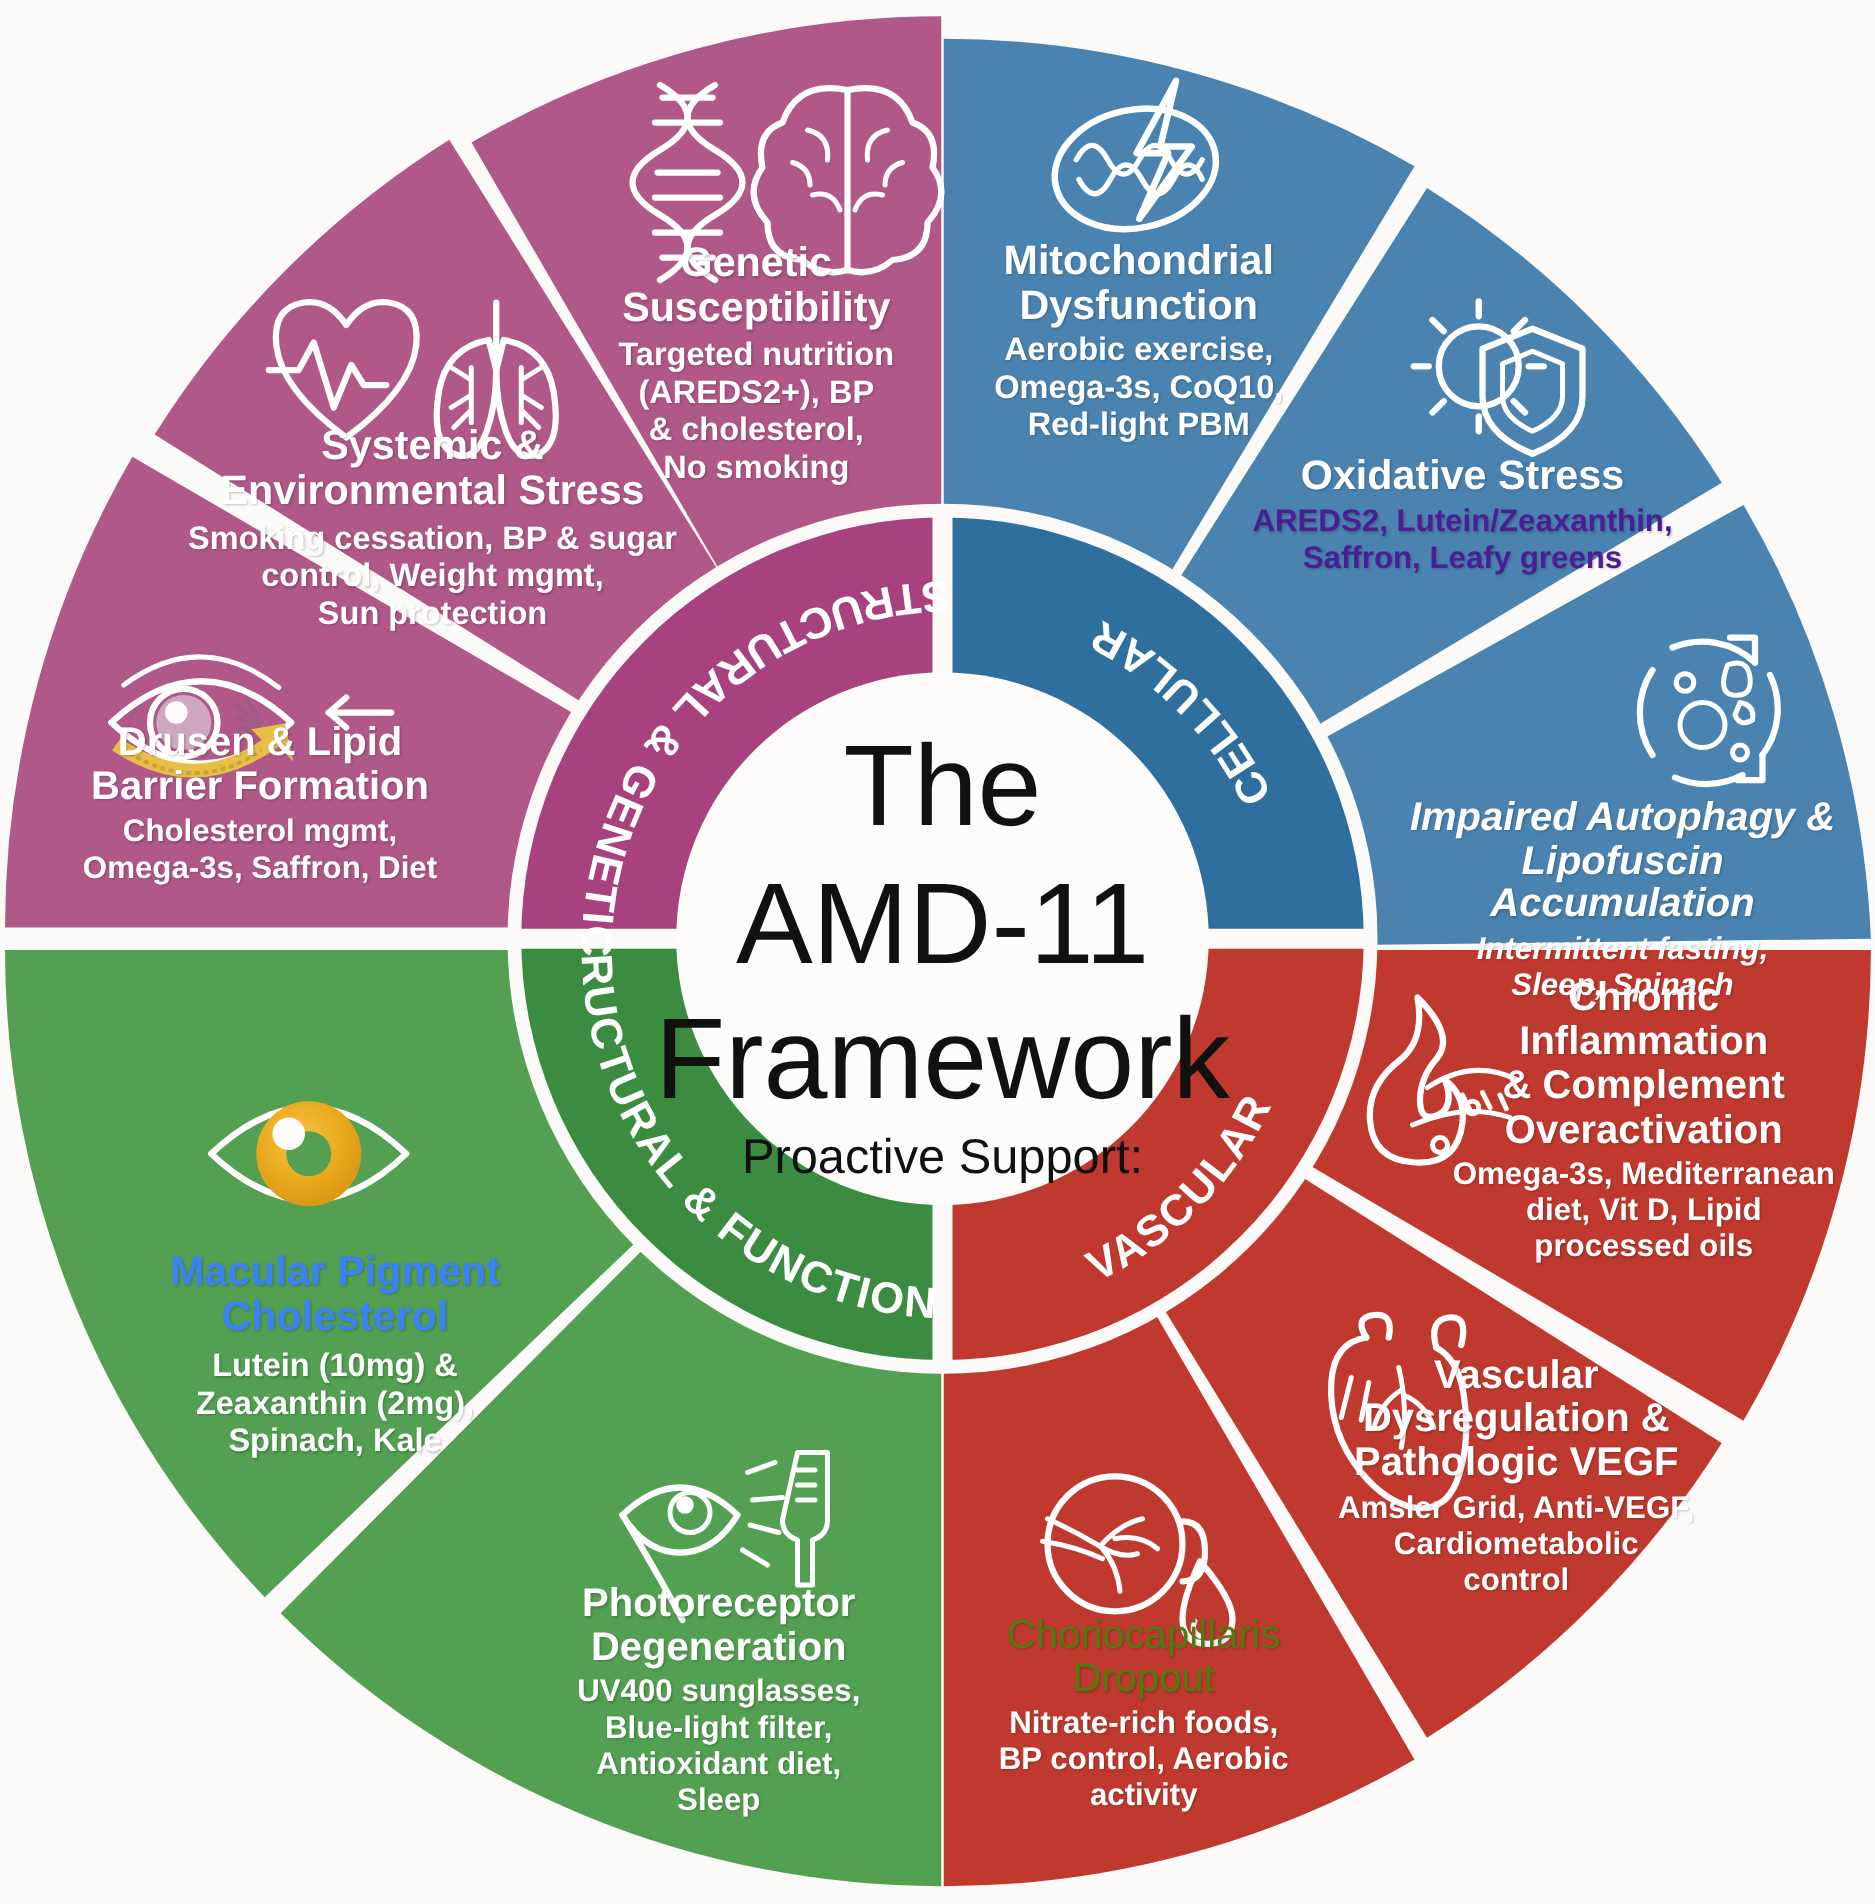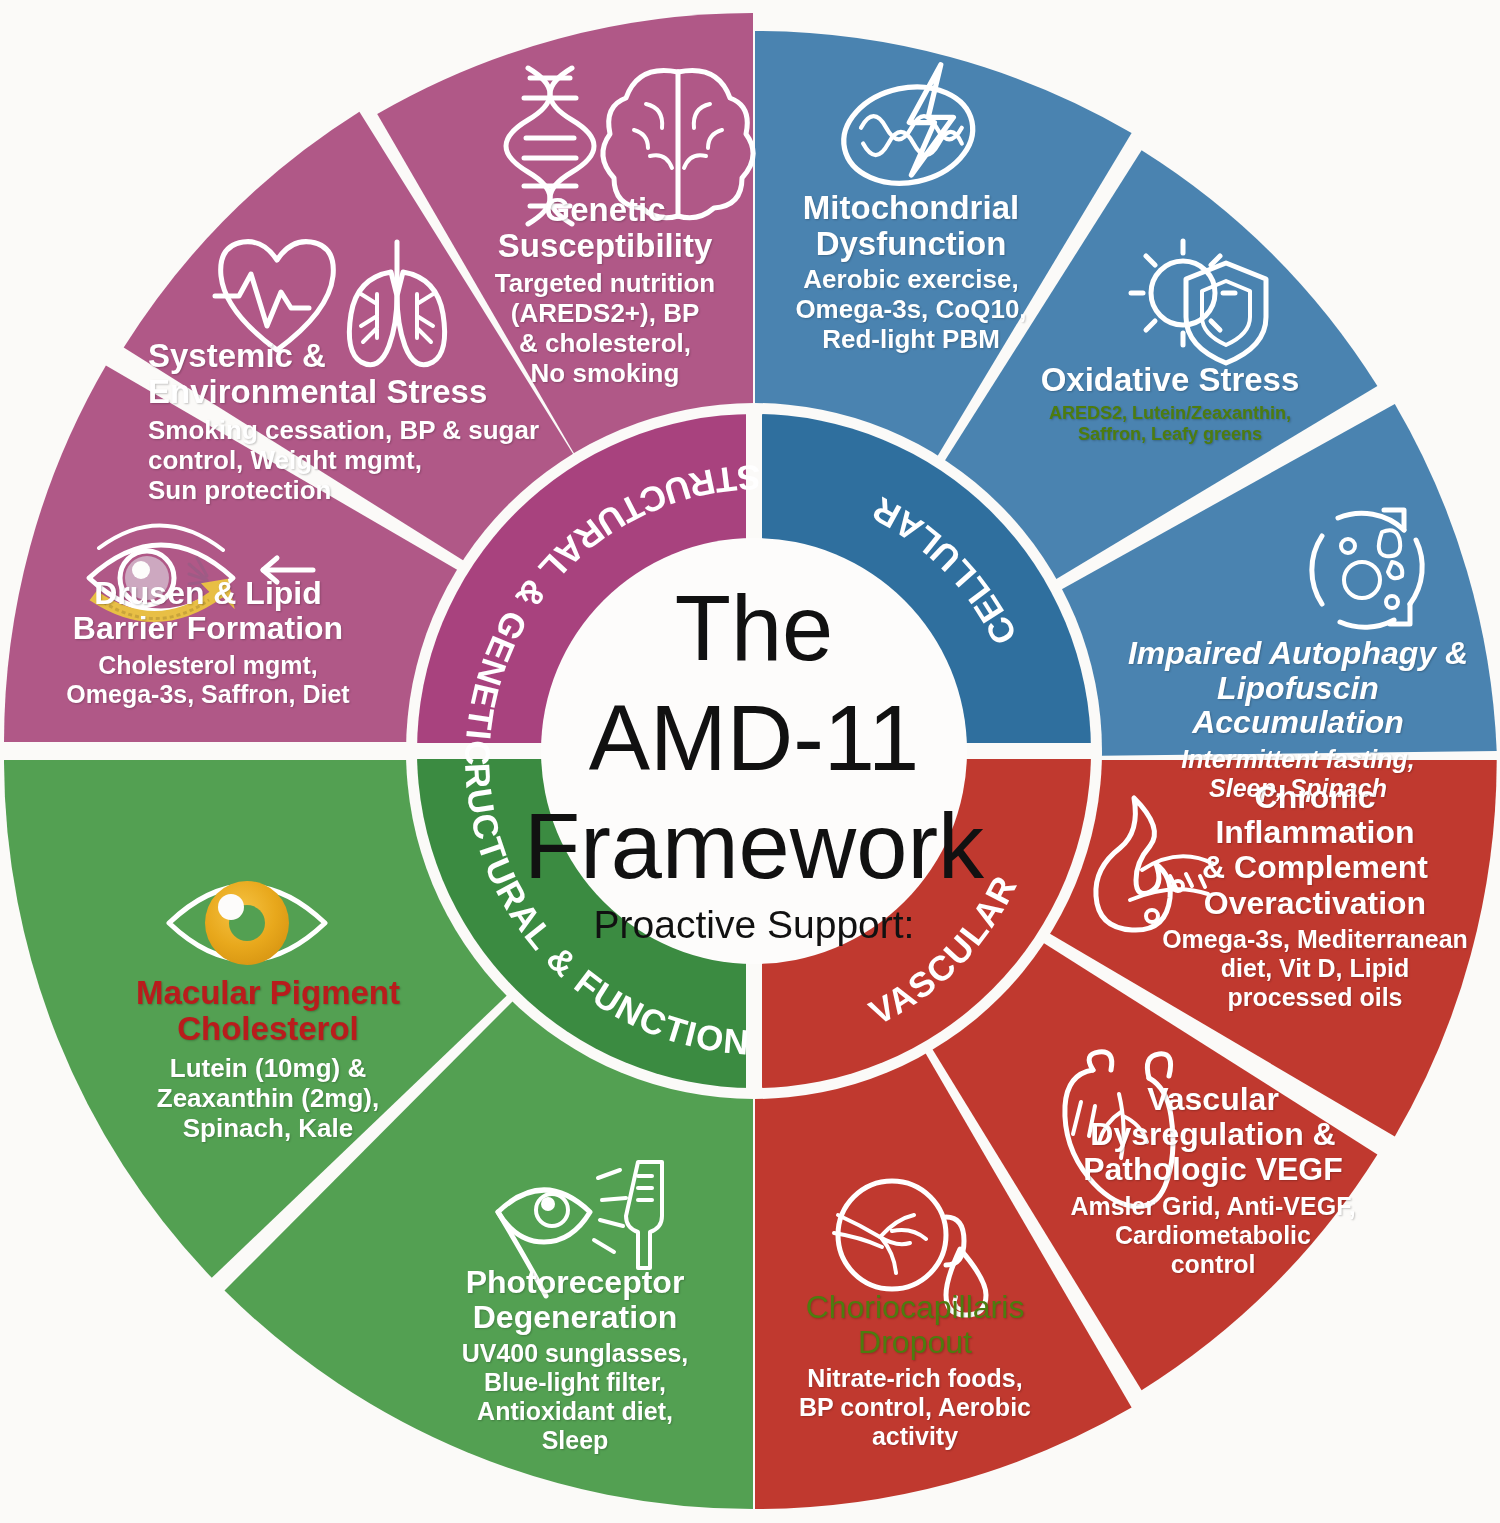--- a/index.html
+++ b/index.html
@@ -265,21 +265,21 @@
         <div>Aerobic exercise,</div>
         <div>Omega-3s, CoQ10,</div>
         <div>Red-light PBM</div>
       </div>
     </div>
 
     <div class="txt" style="position:absolute;left:1000px;top:362px;width:340px;text-align:center;">
       <div style="font-size:33px;font-weight:700;color:#fff;line-height:1.08;text-shadow:1px 1px 2px rgba(0,0,0,.22);">
         <div>Oxidative Stress</div>
       </div>
-      <div style="font-size:18px;font-weight:600;color:#4d7c0f;line-height:1.16;margin-top:5px;text-shadow:1px 1px 2px rgba(0,0,0,.22);">
+      <div style="font-size:25px;font-weight:600;color:#4c1d95;line-height:1.16;margin-top:5px;text-shadow:1px 1px 2px rgba(0,0,0,.22);">
         <div>AREDS2, Lutein/Zeaxanthin,</div>
         <div>Saffron, Leafy greens</div>
       </div>
     </div>
 
     <div class="txt" style="position:absolute;left:1112px;top:636px;width:372px;text-align:center;font-style:italic;">
       <div style="font-size:32px;font-weight:700;color:#fff;line-height:1.08;text-shadow:1px 1px 2px rgba(0,0,0,.22);">
         <div>Impaired Autophagy &amp;</div>
         <div>Lipofuscin Accumulation</div>
       </div>
@@ -335,21 +335,21 @@
       </div>
       <div style="font-size:25px;font-weight:600;color:#fff;line-height:1.16;margin-top:4px;text-shadow:1px 1px 2px rgba(0,0,0,.22);">
         <div>UV400 sunglasses,</div>
         <div>Blue-light filter,</div>
         <div>Antioxidant diet,</div>
         <div>Sleep</div>
       </div>
     </div>
 
     <div class="txt" style="position:absolute;left:112px;top:975px;width:312px;text-align:center;">
-      <div style="font-size:33px;font-weight:700;color:#b91c1c;line-height:1.10;text-shadow:1px 1px 2px rgba(0,0,0,.22);">
+      <div style="font-size:33px;font-weight:700;color:#3b82f6;line-height:1.10;text-shadow:1px 1px 2px rgba(0,0,0,.22);margin-top:24px;">
         <div>Macular Pigment</div>
         <div>Cholesterol</div>
       </div>
       <div style="font-size:26px;font-weight:600;color:#fff;line-height:1.16;margin-top:5px;text-shadow:1px 1px 2px rgba(0,0,0,.22);">
         <div>Lutein (10mg) &amp;</div>
         <div>Zeaxanthin (2mg),</div>
         <div>Spinach, Kale</div>
       </div>
     </div>
 
@@ -357,21 +357,21 @@
       <div style="font-size:32px;font-weight:700;color:#fff;line-height:1.10;text-shadow:1px 1px 2px rgba(0,0,0,.22);">
         <div>Drusen &amp; Lipid</div>
         <div>Barrier Formation</div>
       </div>
       <div style="font-size:25px;font-weight:600;color:#fff;line-height:1.16;margin-top:5px;text-shadow:1px 1px 2px rgba(0,0,0,.22);">
         <div>Cholesterol mgmt,</div>
         <div>Omega-3s, Saffron, Diet</div>
       </div>
     </div>
 
-    <div class="txt" style="position:absolute;left:148px;top:338px;width:396px;text-align:left;">
+    <div class="txt" style="position:absolute;left:148px;top:338px;width:396px;text-align:center;">
       <div style="font-size:33px;font-weight:700;color:#fff;line-height:1.10;text-shadow:1px 1px 2px rgba(0,0,0,.22);">
         <div>Systemic &amp;</div>
         <div>Environmental Stress</div>
       </div>
       <div style="font-size:26px;font-weight:600;color:#fff;line-height:1.16;margin-top:4px;text-shadow:1px 1px 2px rgba(0,0,0,.22);">
         <div>Smoking cessation, BP &amp; sugar</div>
         <div>control, Weight mgmt,</div>
         <div>Sun protection</div>
       </div>
     </div>

